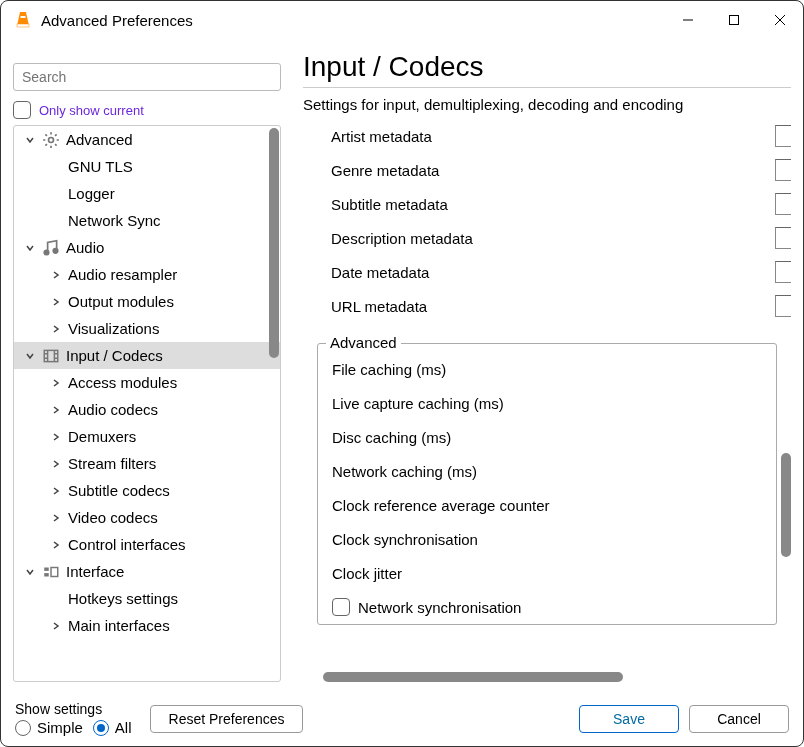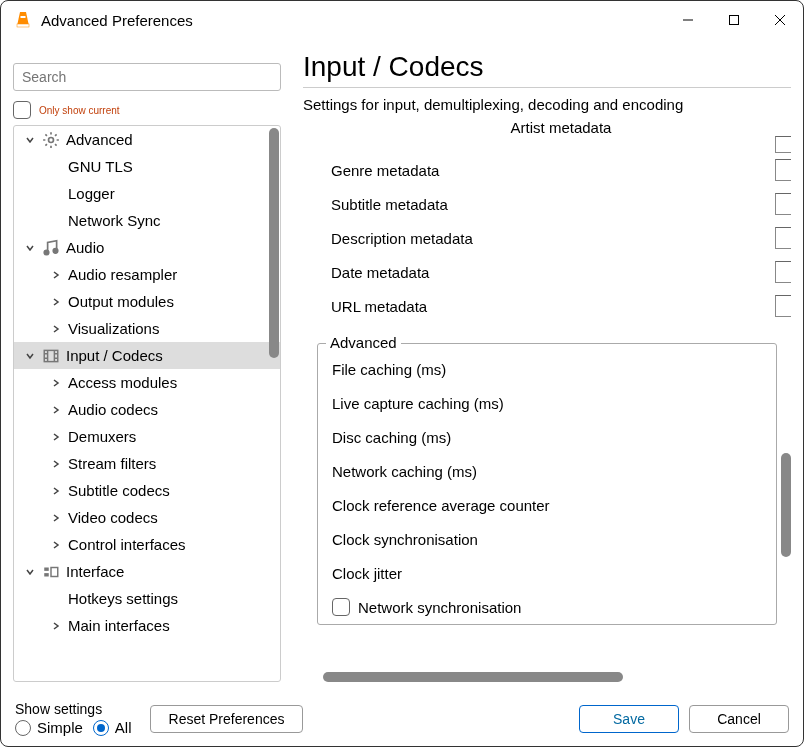--- a/index.html
+++ b/index.html
@@ -12,21 +12,21 @@
 .titlebar-spacer { flex: 1; }
 .win-btn { width: 46px; height: 38px; display: flex; align-items: center; justify-content: center; cursor: default; }
 .win-btn svg { stroke: #000; stroke-width: 1; fill: none; }
 
 
 .content { flex: 1; display: flex; padding: 0 12px; overflow: hidden; }
 
 
 .left { width: 268px; display: flex; flex-direction: column; padding-top: 24px; }
 .search-input { width: 100%; height: 28px; border: 1px solid #bbb; border-radius: 3px; padding: 0 8px; font-size: 14px; color: #555; }
-.only-current { display: flex; align-items: center; margin-top: 10px; margin-bottom: 6px; font-size: 10px; color: #c2410c; }
+.only-current { display: flex; align-items: center; margin-top: 10px; margin-bottom: 6px; font-size: 13px; color: #6d28d9; }
 .only-current .cb { width: 18px; height: 18px; border: 1px solid #666; border-radius: 4px; margin-right: 8px; }
 
 .tree-wrap { flex: 1; position: relative; border: 1px solid #ccc; border-radius: 3px; overflow: hidden; }
 .tree { height: 100%; overflow: hidden; }
 .tree-scroll { position: absolute; right: 0; top: 0; width: 12px; height: 100%; }
 .tree-scroll-thumb { position: absolute; right: 1px; top: 2px; width: 10px; height: 230px; background: #888; border-radius: 5px; }
 
 .tree-row { height: 27px; display: flex; align-items: center; font-size: 15px; color: #000; padding-left: 8px; }
 .tree-row.selected { background: #ddd; }
 .chev { width: 16px; height: 16px; display: flex; align-items: center; justify-content: center; margin-right: 4px; }
@@ -269,21 +269,21 @@
     </div>
   </div>
 
   <div class="right">
     <div class="page-title">Input / Codecs</div>
     <div class="divider"></div>
     <div class="page-desc">Settings for input, demultiplexing, decoding and encoding</div>
 
     <div class="settings-area" id="settings-area">
 
-      <div class="setting-row" style="position: relative; flex-direction: column;">
+      <div class="setting-row" style="position: relative;">
           <span>Artist metadata</span>
           <div class="setting-input" style="position: static; margin-left: auto; margin-right: -40px;"></div>
         </div>
         <div class="setting-row" style="position: relative;">
           <span>Genre metadata</span>
           <div class="setting-input" style="position: static; margin-left: auto; margin-right: -40px;"></div>
         </div>
         <div class="setting-row" style="position: relative;">
           <span>Subtitle metadata</span>
           <div class="setting-input" style="position: static; margin-left: auto; margin-right: -40px;"></div>

